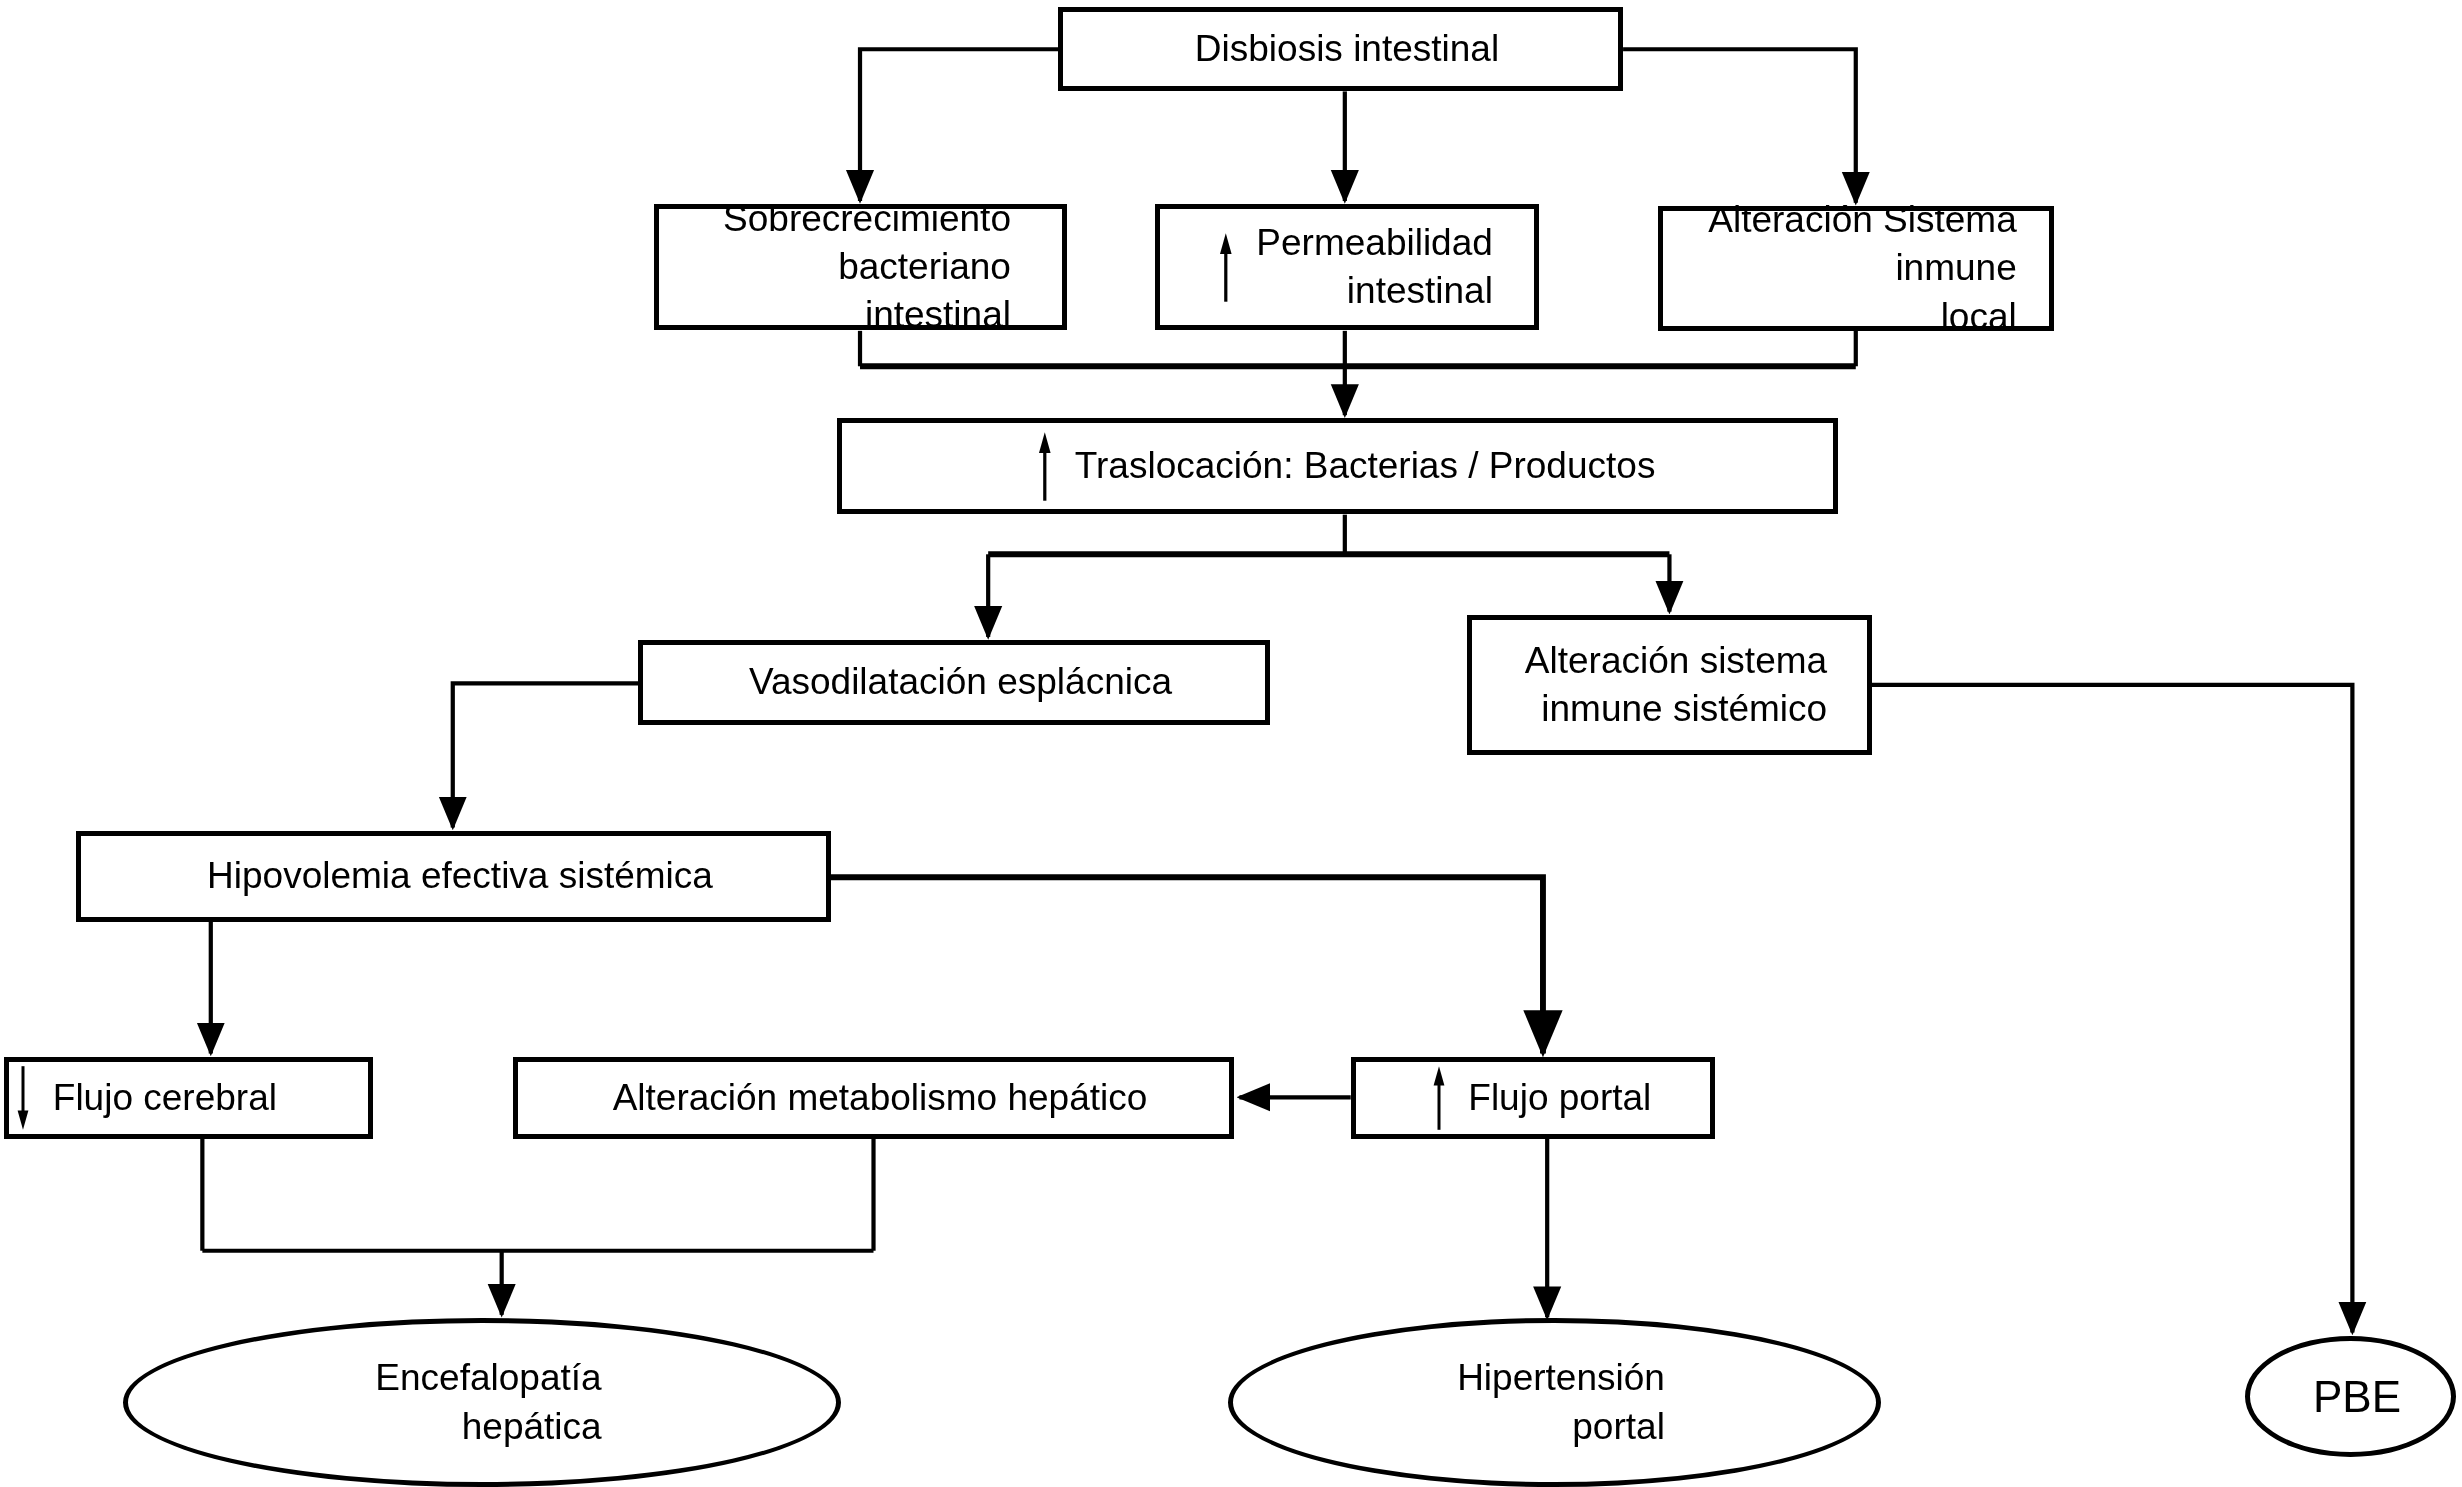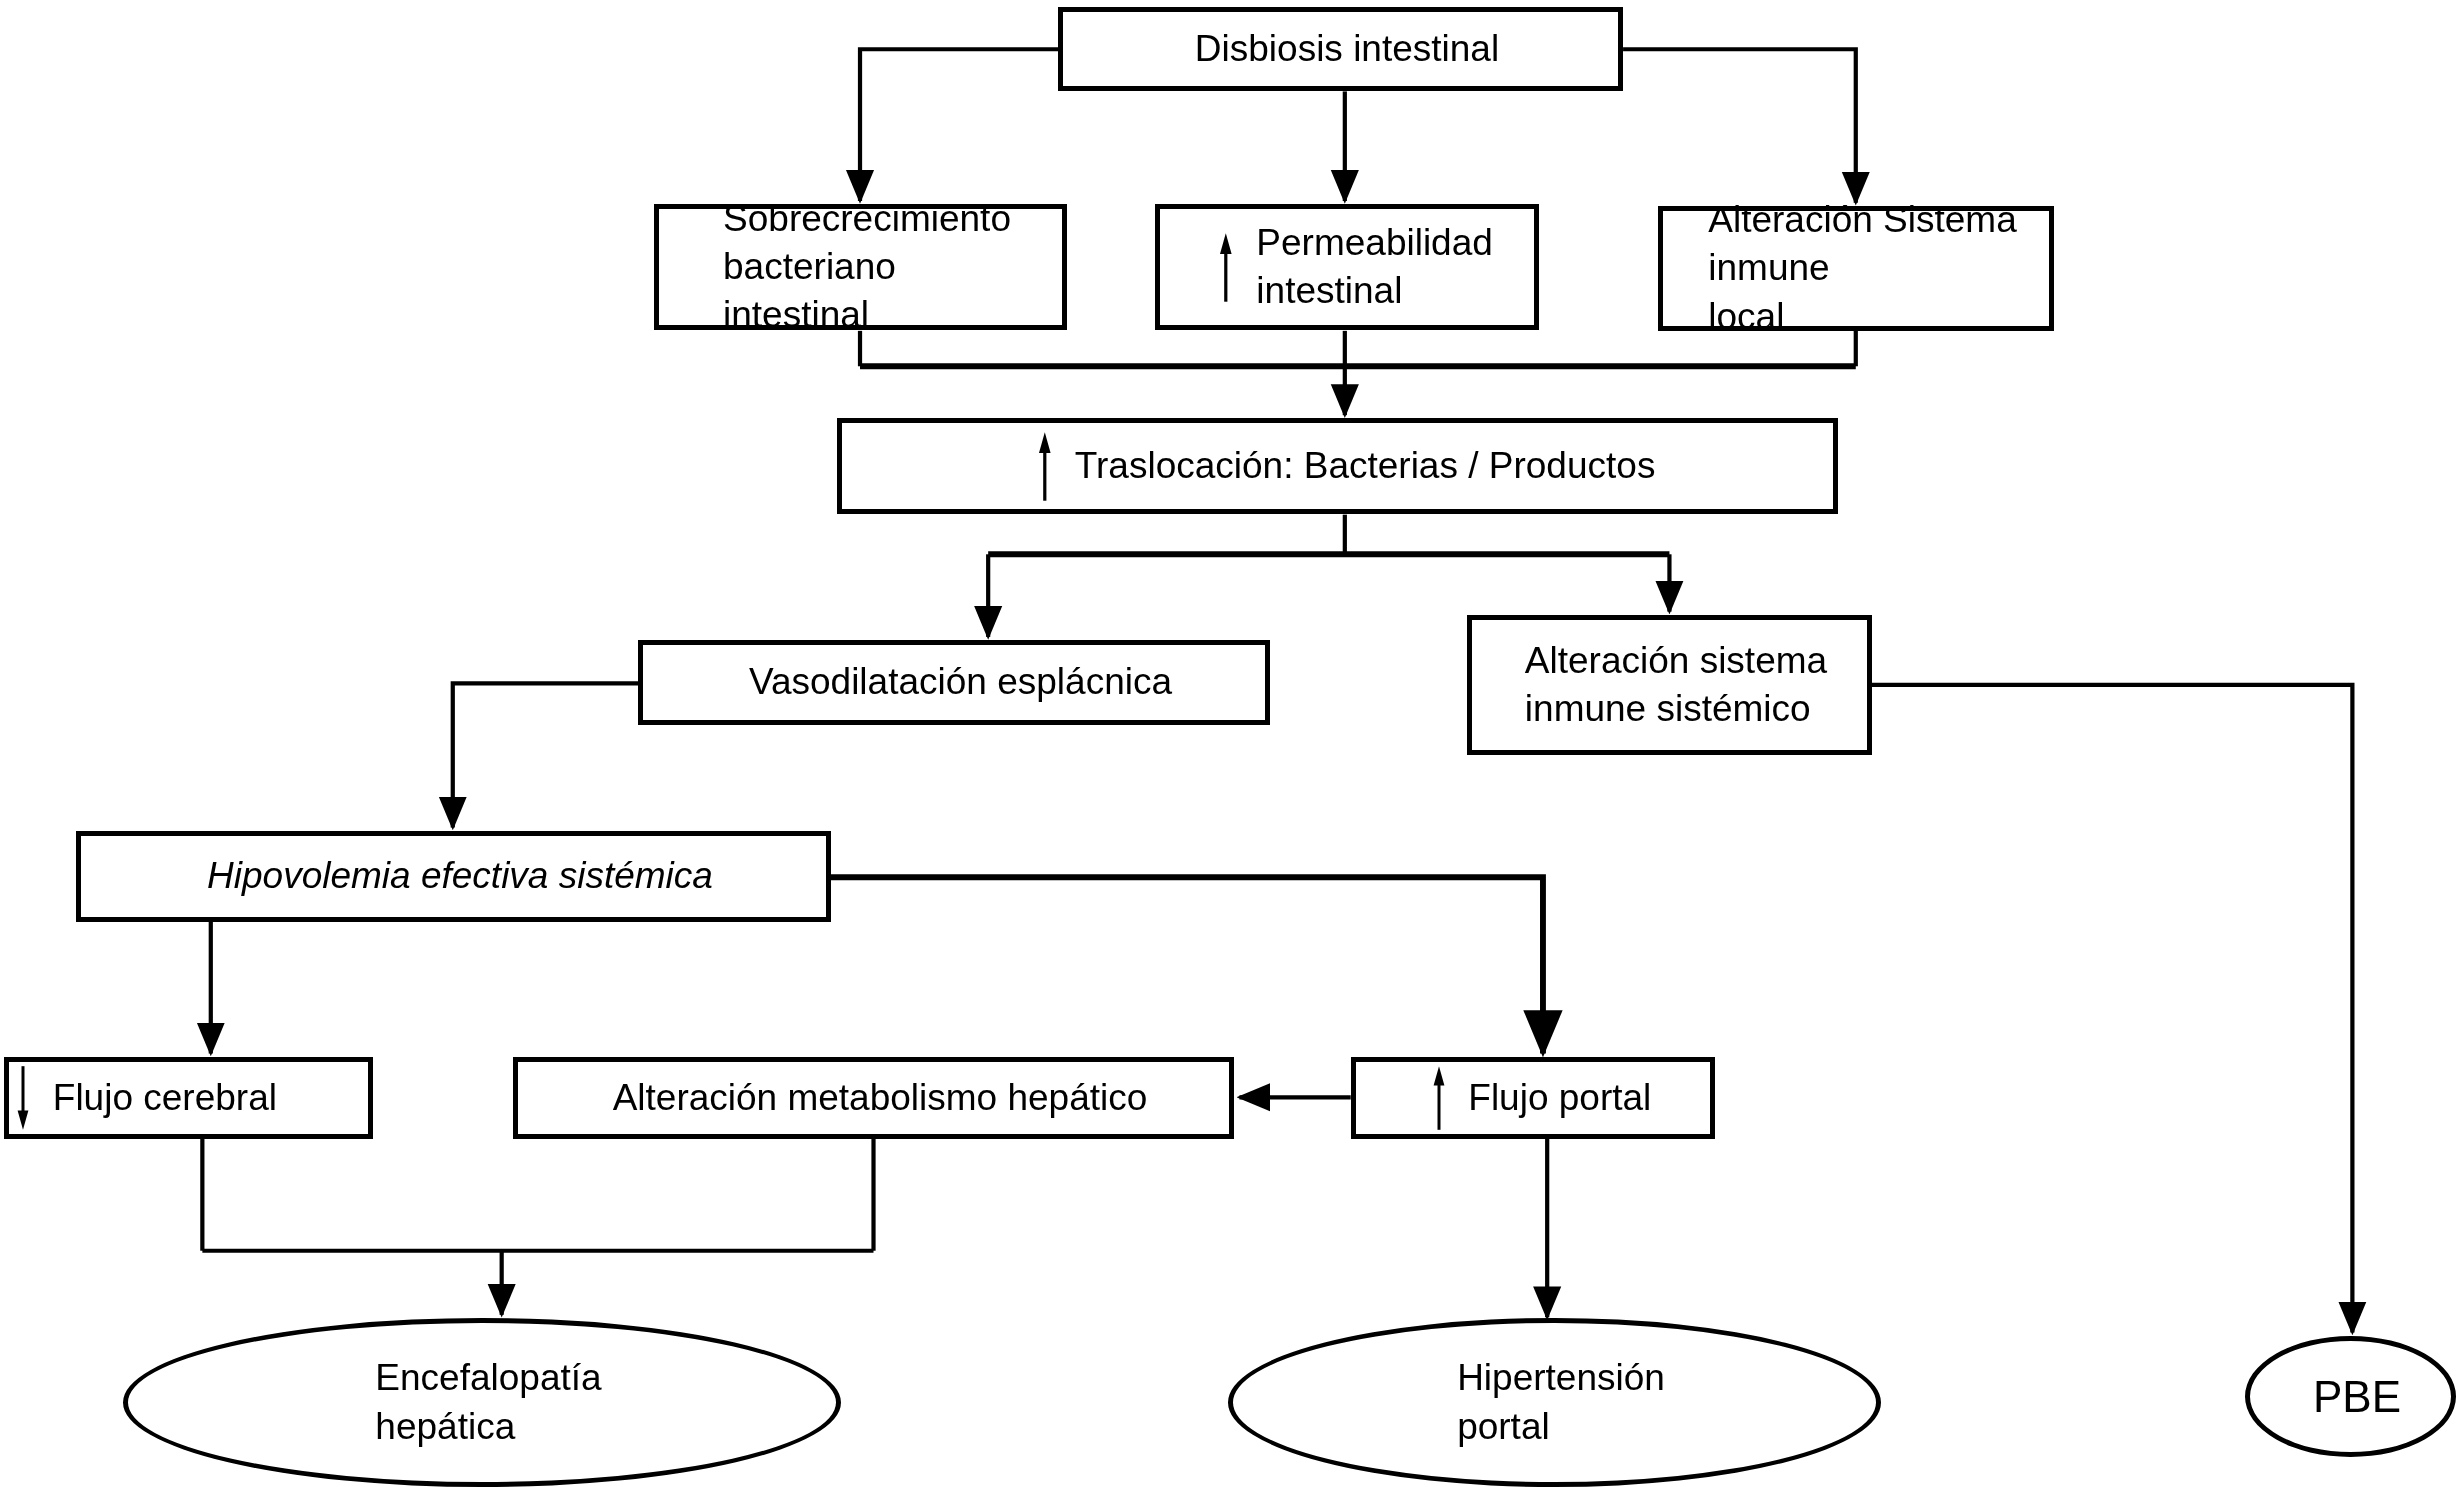--- a/index.html
+++ b/index.html
@@ -26,21 +26,21 @@
   #ah path { fill: #000000; stroke: none; }
   .node {
     position: absolute;
     box-sizing: border-box;
     background: #ffffff;
     border: 5px solid #000000;
     display: flex;
     align-items: center;
     justify-content: center;
     gap: 18.6px;
-    text-align: left;
+    text-align: right;
     font-size: 37px;
     line-height: 1.3;
     padding-left: 13px;
   }
   .node .lbl { white-space: pre-line; }
   .node.ellipse { border-radius: 50%; border-width: 5.9px; }
   .node.start-align { justify-content: flex-start; padding-left: 3px; text-align: left; }
   .varrow { display: inline-flex; flex: 0 0 auto; }
   .varrow svg { display: block; }
   .varrow.down svg { transform: rotate(180deg); }
@@ -119,21 +119,21 @@
 
   <div class="node" style="left:638px; top:640px; width:632px; height:85px;">
     <span class="lbl">Vasodilatación esplácnica</span>
   </div>
 
   <div class="node" style="left:1467px; top:615px; width:405px; height:140px;">
     <span class="lbl">Alteración sistema
 inmune sistémico</span>
   </div>
 
-  <div class="node" style="left:76px; top:831px; width:755px; height:91px;font-style:italic;">
+  <div class="node" style="left:76px; top:831px; width:755px; height:91px;">
     <span class="lbl">Hipovolemia efectiva sistémica</span>
   </div>
 
   <div class="node start-align" style="left:4.2px; top:1057px; width:369px; height:82px;">
     <span class="varrow down">
       <svg width="22" height="66" viewBox="0 0 26 110" aria-hidden="true">
           <line x1="13" y1="108" x2="13" y2="24" stroke="#000" stroke-width="5"></line>
           <polygon points="13,2 4,34 22,34" fill="#000"></polygon>
         </svg>
     </span>

